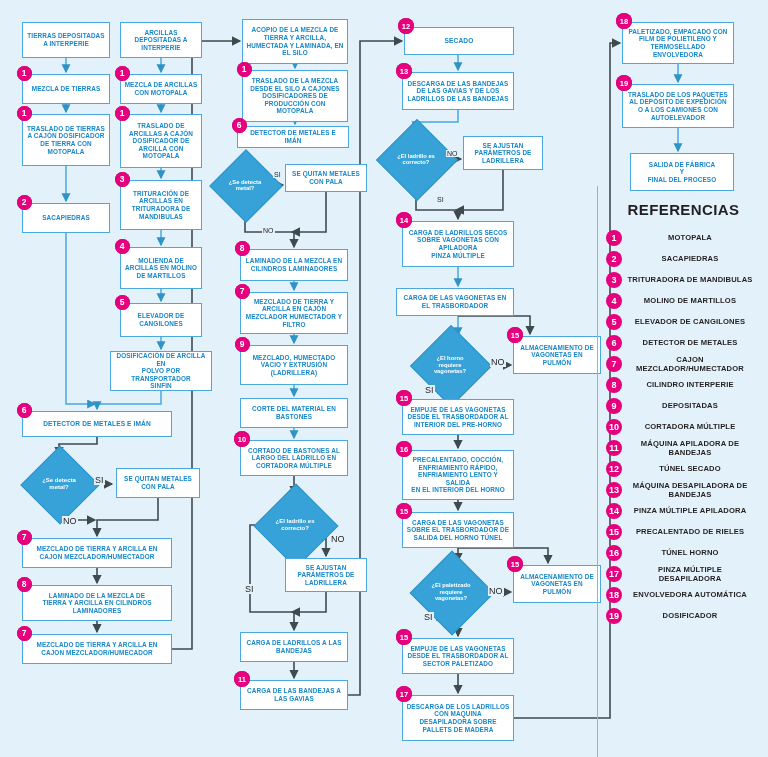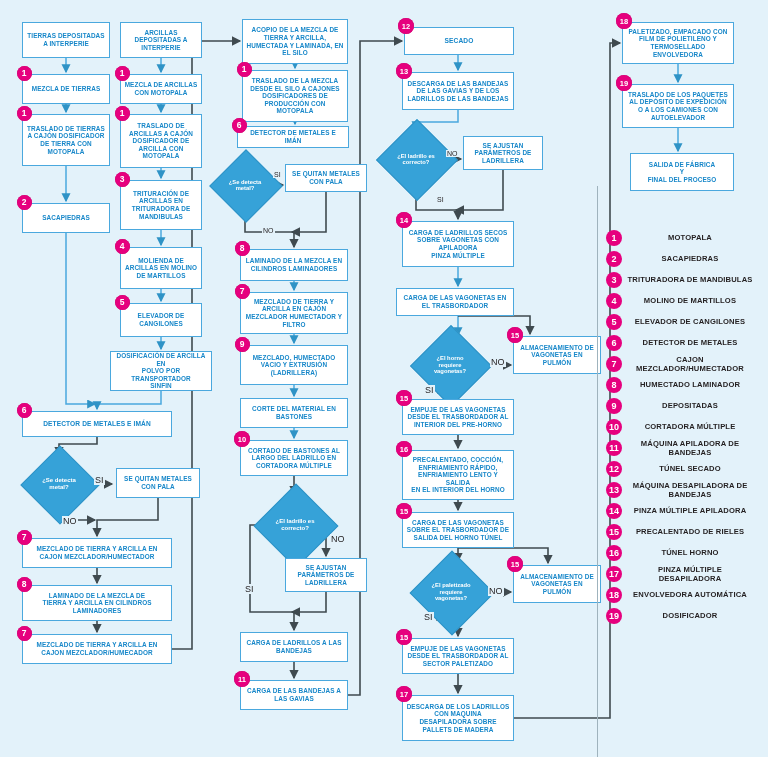--- a/index.html
+++ b/index.html
@@ -355,20 +355,21 @@
       <div class="edgelbl" style="left: 244px; top: 584px; font-size: 9px;">SI</div>
       <div class="edgelbl" style="left: 446px; top: 150px; font-size: 7px;">NO</div>
       <div class="edgelbl" style="left: 436px; top: 196px; font-size: 7px;">SI</div>
       <div class="edgelbl" style="left: 490px; top: 357px; font-size: 9px;">NO</div>
       <div class="edgelbl" style="left: 424px; top: 385px; font-size: 9px;">SI</div>
       <div class="edgelbl" style="left: 488px; top: 586px; font-size: 9px;">NO</div>
       <div class="edgelbl" style="left: 423px; top: 612px; font-size: 9px;">SI</div>
     </div>
 
   <div id="refpanel">
+    <div id="reftitle">REFERENCIAS</div>
     <div id="reflist">
         <div class="refrow">
           <div class="refnum">1</div>
           <div class="reftxt">MOTOPALA</div>
         </div>
         <div class="refrow">
           <div class="refnum">2</div>
           <div class="reftxt">SACAPIEDRAS</div>
         </div>
         <div class="refrow">
@@ -386,21 +387,21 @@
         <div class="refrow">
           <div class="refnum">6</div>
           <div class="reftxt">DETECTOR DE METALES</div>
         </div>
         <div class="refrow">
           <div class="refnum">7</div>
           <div class="reftxt">CAJON MEZCLADOR/HUMECTADOR</div>
         </div>
         <div class="refrow">
           <div class="refnum">8</div>
-          <div class="reftxt">HUMECTADO LAMINADOR</div>
+          <div class="reftxt">CILINDRO INTERPERIE</div>
         </div>
         <div class="refrow">
           <div class="refnum">9</div>
           <div class="reftxt">DEPOSITADAS</div>
         </div>
         <div class="refrow">
           <div class="refnum">10</div>
           <div class="reftxt">CORTADORA MÚLTIPLE</div>
         </div>
         <div class="refrow">

